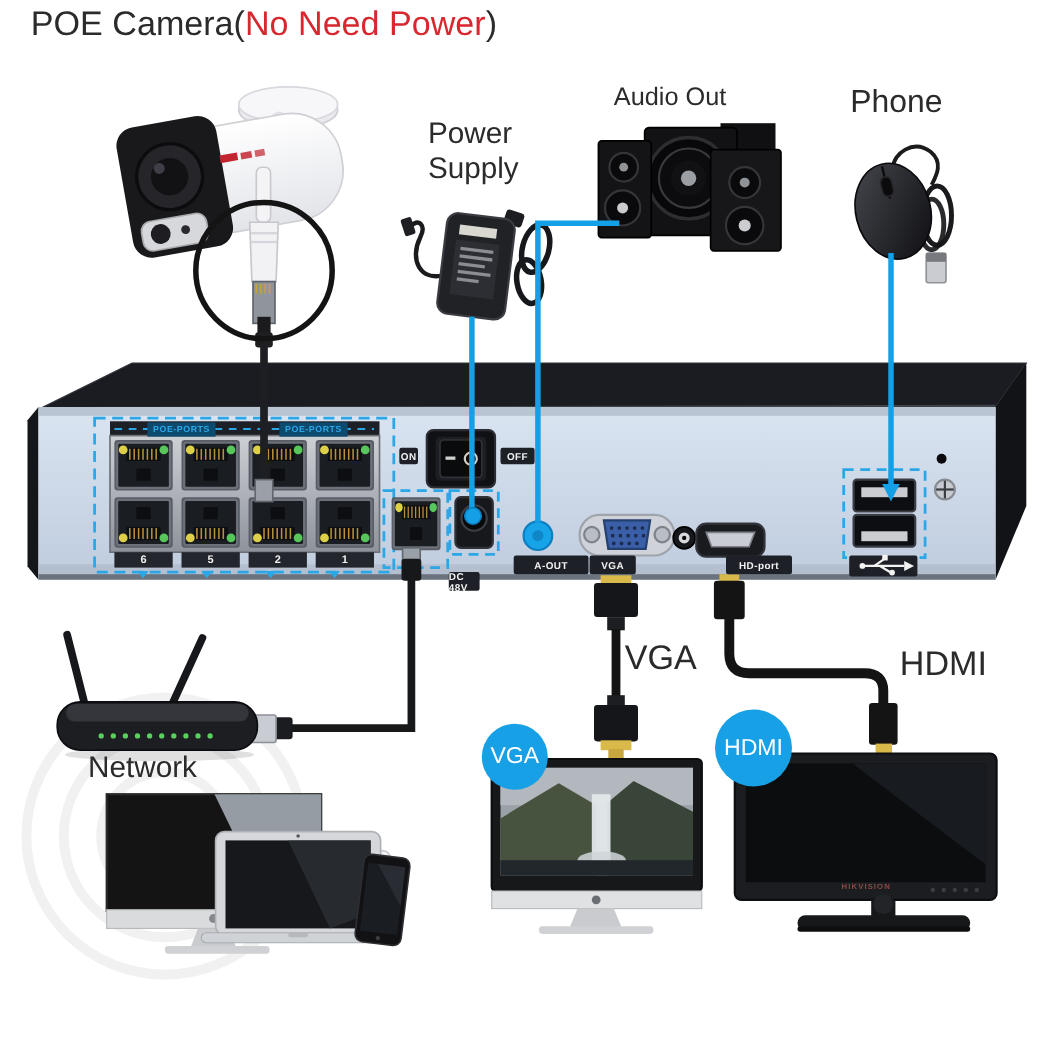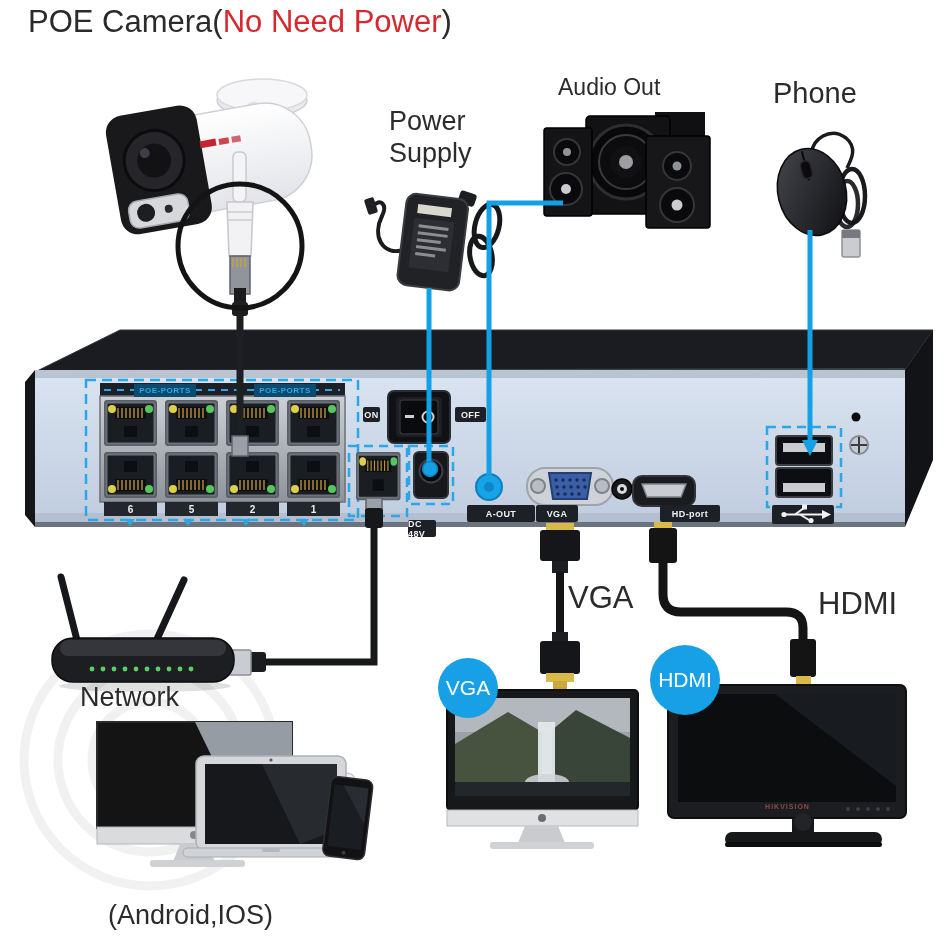--- a/index.html
+++ b/index.html
@@ -440,15 +440,14 @@
 <div class="plate" style="left:363px;top:407px;width:17px;height:15px;">ON</div>
 <div class="plate" style="left:455px;top:407px;width:31px;height:15px;">OFF</div>
 
 <div class="plate" style="left:408px;top:504px;width:28px;height:17px;margin-top:16px;">DC 48V</div>
 <div class="plate" style="left:467px;top:505px;width:68px;height:17px;">A-OUT</div>
 <div class="plate" style="left:536px;top:505px;width:42px;height:17px;">VGA</div>
 <div class="plate" style="left:628px;top:505px;width:60px;height:17px;margin-left:32px;">HD-port</div>
 
 <div class="lbl" style="left:730px;top:803px;width:115px;text-align:center;font-size:7px;font-weight:bold;color:#8a4a44;letter-spacing:1px;">HIKVISION</div>
 
-<div class="lbl" style="left:108px;top:900px;font-size:27px;">(Android,IOS)</div>
 
 </div>
 
 </body></html>

